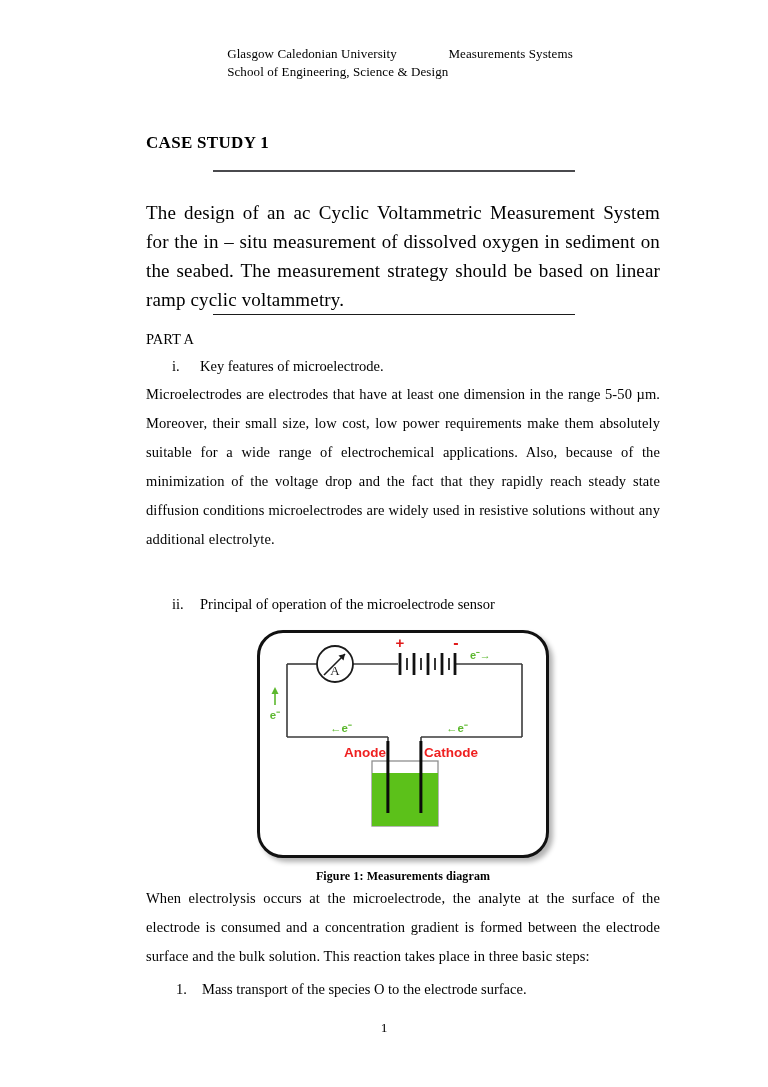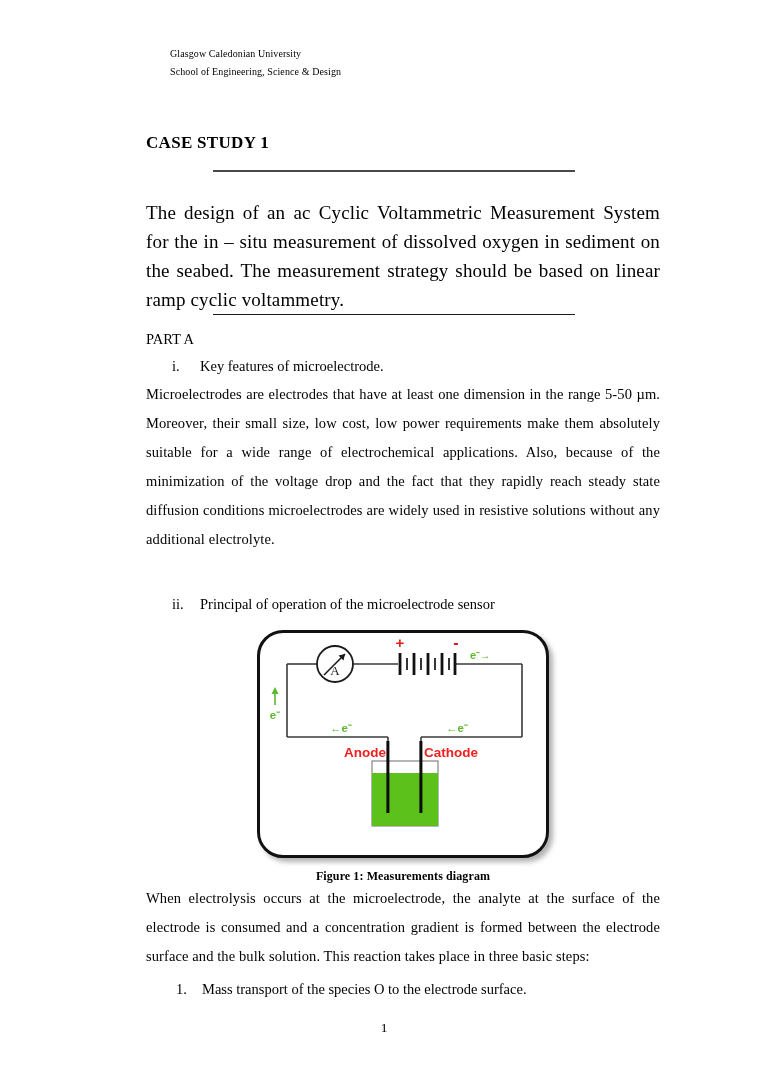--- a/index.html
+++ b/index.html
@@ -19,25 +19,24 @@
     position: relative;
     width: 768px;
     height: 1087px;
     box-sizing: border-box;
     padding: 45px 108px 0 146px;
   }
 
   
   .doc-header {
     display: flex;
-    justify-content: flex-start;
-    font-size: 10px;
+    justify-content: center;
+    font-size: 13px;
     line-height: 18px;
     letter-spacing: 0.1px;
-    margin-left: 24px;
   }
   .doc-header .hdr-col { white-space: nowrap; }
   .doc-header .hdr-left { text-align: left; }
   .doc-header .hdr-right { text-align: center; padding-right: 6px;}
   .hdr-right .hdr-line2 { display: block; }
 
   
   .case-title {
     margin-top: 52px;
     font-size: 17px;
@@ -150,20 +149,21 @@
 <body>
 
 <div class="page">
 
   <div class="doc-header">
     <div class="hdr-col hdr-left">
       <div>Glasgow Caledonian University</div>
       <div>School of Engineering, Science &amp; Design</div>
     </div>
     <div class="hdr-col hdr-right">
+      <div class="hdr-line2">Measurements Systems</div>
     </div>
   </div>
 
   <div class="case-title">CASE STUDY 1</div>
 
   <div class="rule"></div>
 
   <div class="abstract">The design of an ac Cyclic Voltammetric Measurement System for the in – situ measurement of dissolved oxygen in sediment on the seabed. The measurement strategy should be based on linear ramp cyclic voltammetry.</div>
 
   <div class="rule thin rule-wrap-2"></div>

